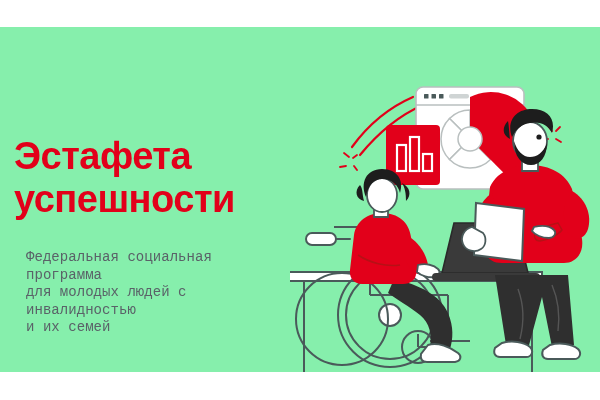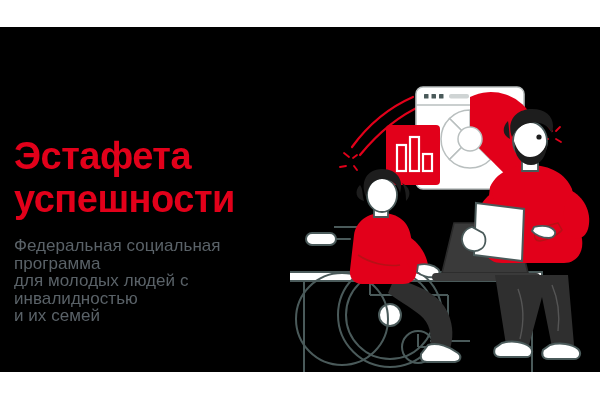--- a/index.html
+++ b/index.html
@@ -11,21 +11,21 @@
     font-family: "Liberation Sans", sans-serif;
     overflow: hidden;
   }
 
   #banner {
     position: absolute;
     left: 0;
     top: 27px;
     width: 600px;
     height: 345px;
-    background: #000000;
+    background: #86efac;
     overflow: hidden;
   }
 
   #text-block {
     position: absolute;
     left: 14px;
     top: 108px;
     width: 260px;
   }
 
@@ -34,26 +34,27 @@
     font-weight: bold;
     font-size: 38px;
     line-height: 43px;
     letter-spacing: -0.5px;
     margin: 0;
     white-space: pre-line;
   }
 
   #subtitle {
     color: #5a6268;
-    font-size: 17px;
+    font-size: 14px;
     line-height: 17.5px;
-    margin: 0;
+    margin: 12px;
     padding-top: 16px;
     white-space: pre-line;
     letter-spacing: 0.05px;
+    font-family: Liberation Mono, monospace;
   }
 
   #illustration {
     position: absolute;
     left: 290px;
     top: 0px;
     width: 310px;
     height: 345px;
   }
   #illustration svg { display: block; }

